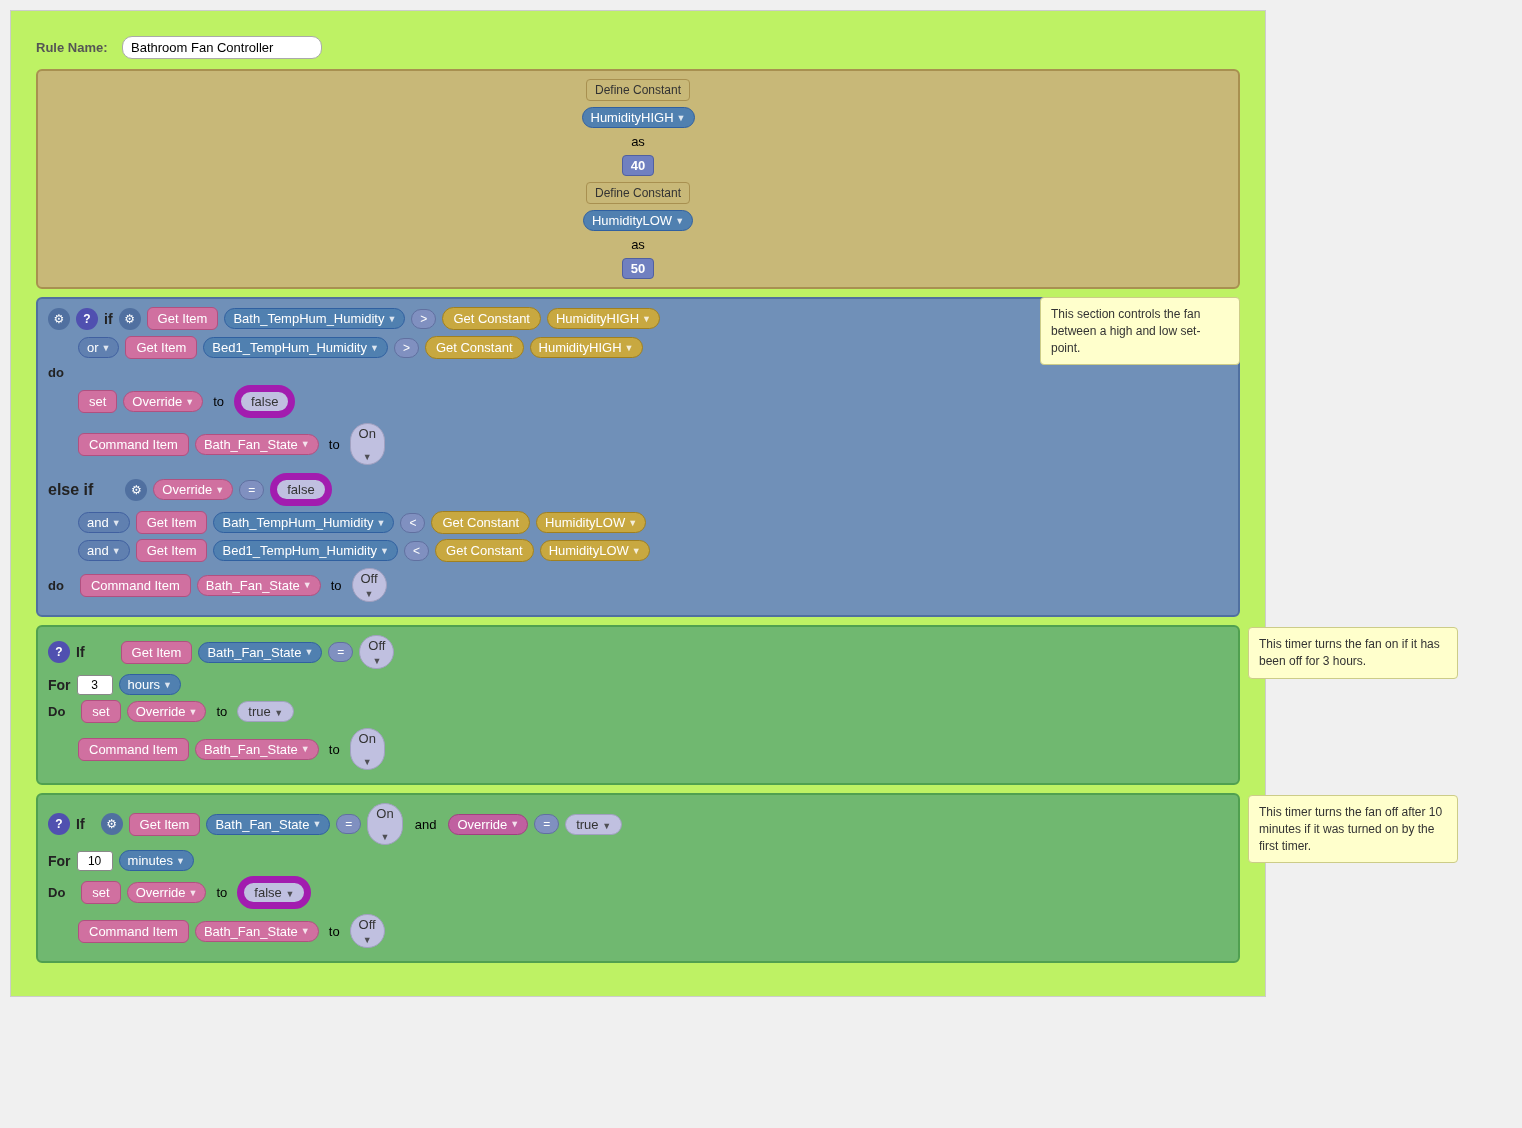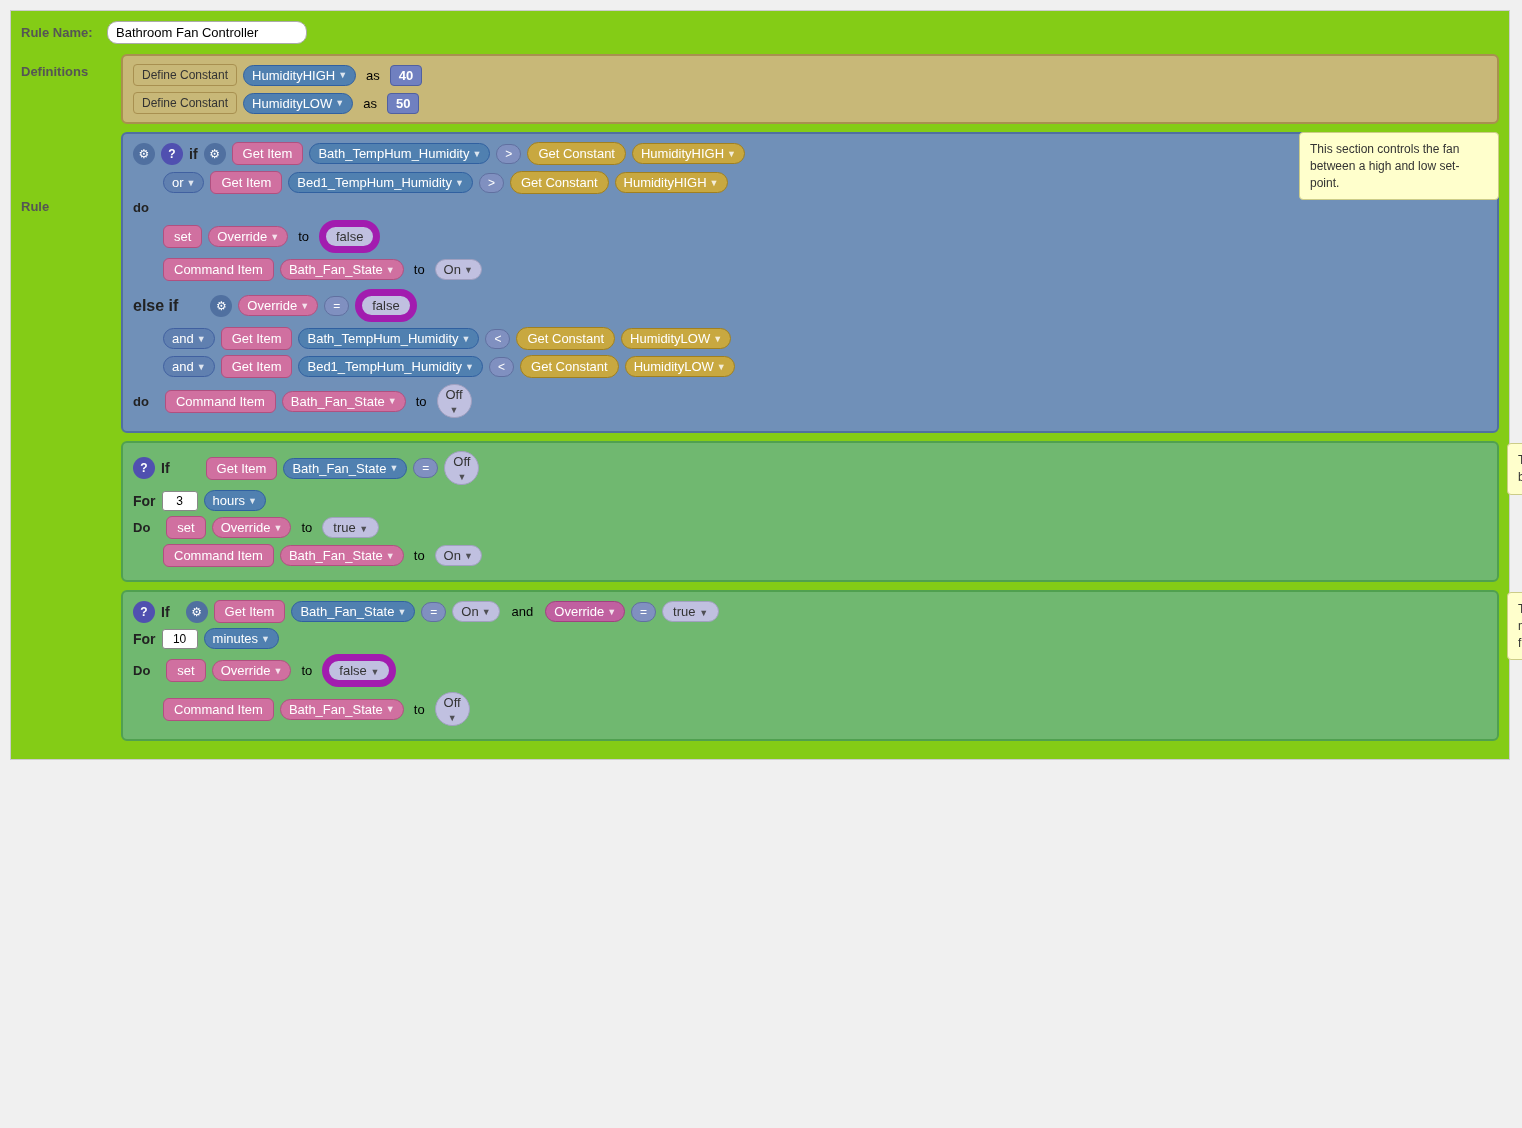--- a/index.html
+++ b/index.html
@@ -6,25 +6,25 @@
     body {
       font-family: Arial, sans-serif;
       font-size: 13px;
       background: #f0f0f0;
       padding: 10px;
       min-width: 1522px;
       min-height: 1128px;
     }
 
     .main-container {
-      background: #84cc16;
+      background: #bef264;
       border: 1px solid #ccc;
-      padding: 10px;
+      padding: 25px;
       position: relative;
-      width: 1500px;
+      width: 1256px;
     }
 
     
     .rule-name-row {
       display: flex;
       align-items: center;
       margin-bottom: 10px;
     }
     .label-text {
       font-weight: bold;
@@ -73,20 +73,21 @@
       border-radius: 6px;
       padding: 8px 10px;
       margin-bottom: 8px;
     }
 
     .define-row {
       display: flex;
       align-items: center;
       gap: 6px;
       margin-bottom: 6px;
+      flex-direction: column;
     }
     .define-row:last-child { margin-bottom: 0; }
 
     
     .block {
       display: inline-flex;
       align-items: center;
       gap: 4px;
       border-radius: 4px;
       padding: 3px 8px;
@@ -184,21 +185,22 @@
     }
 
     .block-on {
       background: #c0c0e0;
       border: 1px solid #a0a0c0;
       color: #333;
       border-radius: 20px;
       padding: 2px 8px;
       display: inline-flex;
       align-items: center;
-      gap: 3px;
+      gap: 11px;
+      flex-direction: column;
     }
 
     .block-off {
       background: #c0c0e0;
       border: 1px solid #a0a0c0;
       color: #333;
       border-radius: 20px;
       padding: 2px 8px;
       display: inline-flex;
       align-items: center;
@@ -327,28 +329,20 @@
 
 <div class="main-container">
 
   <div class="rule-name-row">
     <span class="label-text">Rule Name:</span>
     <input class="rule-name-input" type="text" value="Bathroom Fan Controller" style="">
   </div>
 
   <div class="two-col">
 
-    <div class="sidebar-labels">
-      <div style="margin-top: 10px;">
-        <span class="section-label">Definitions</span>
-      </div>
-      <div style="margin-top: 120px;">
-        <span class="section-label">Rule</span>
-      </div>
-    </div>
 
     <div class="content-area">
 
       <div class="definitions-section">
 
         <div class="define-row">
           <span class="block block-define">Define Constant</span>
           <span class="block-dropdown">
             <span>HumidityHIGH</span>
             <span class="chevron">▼</span>

